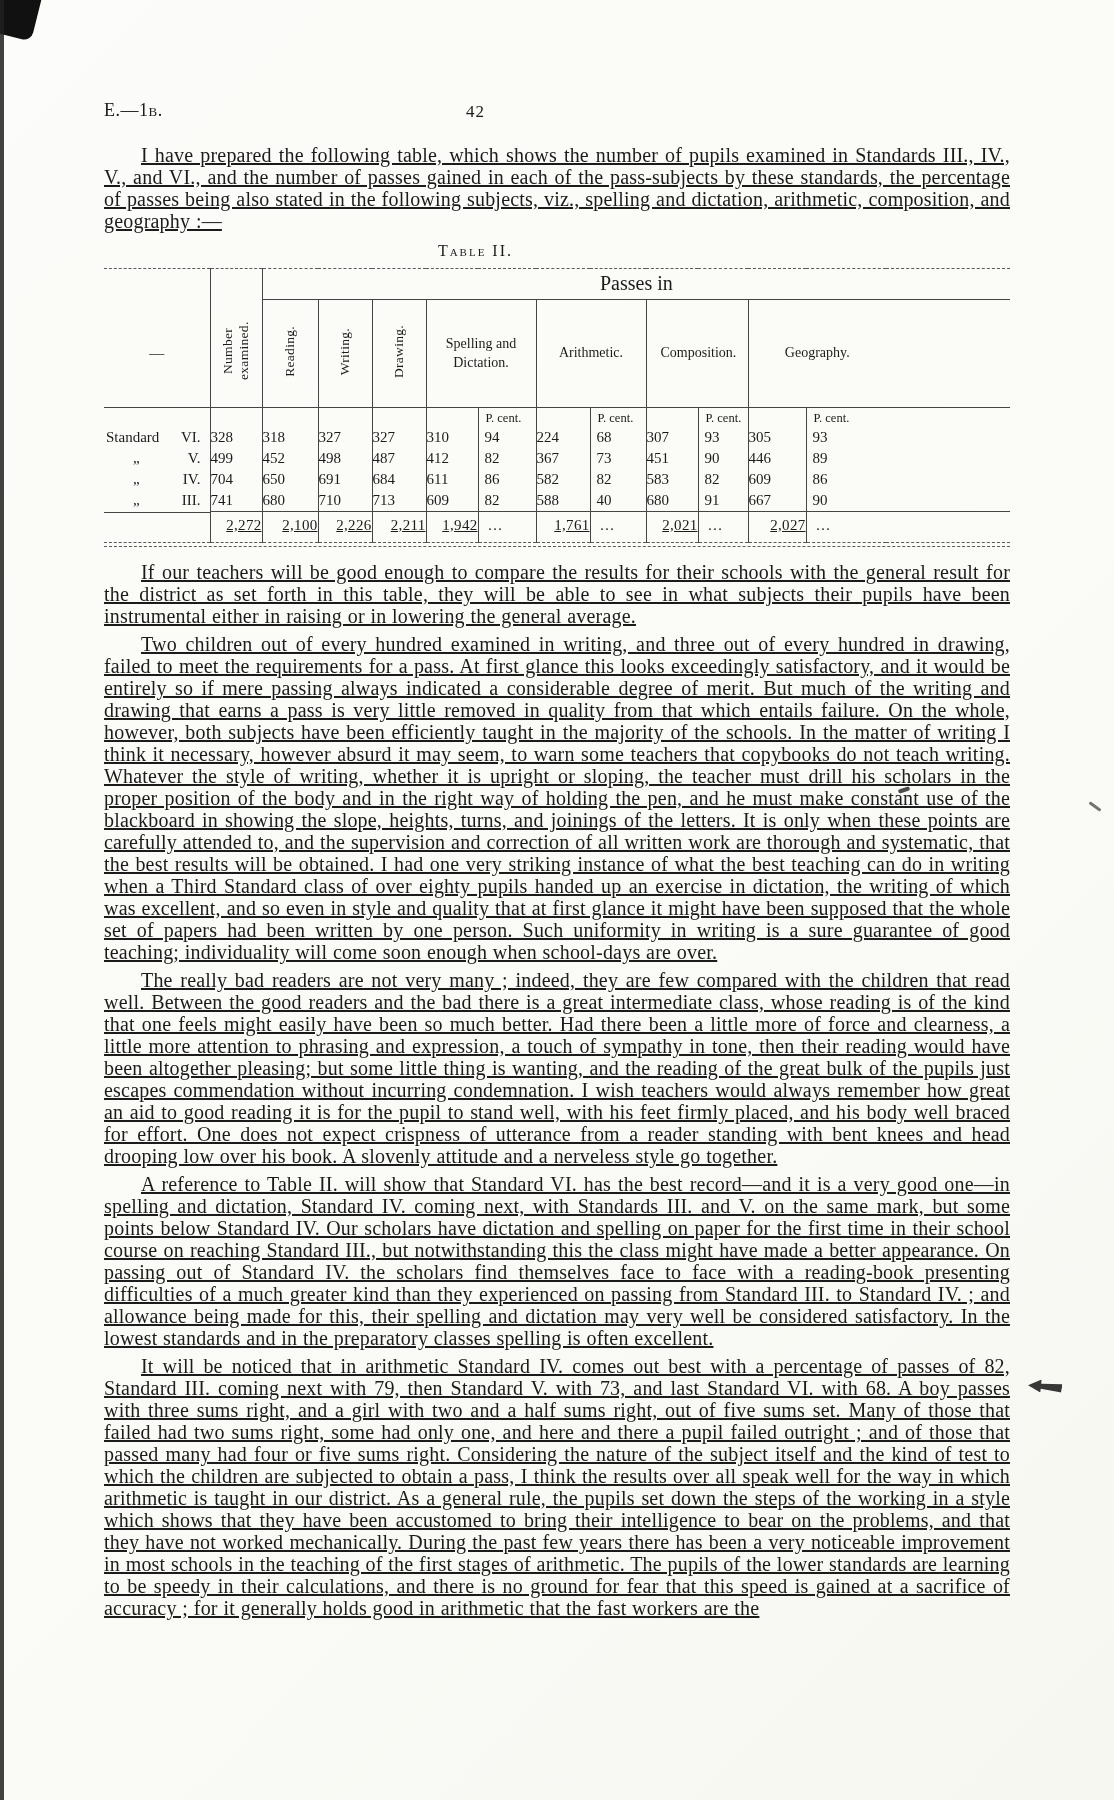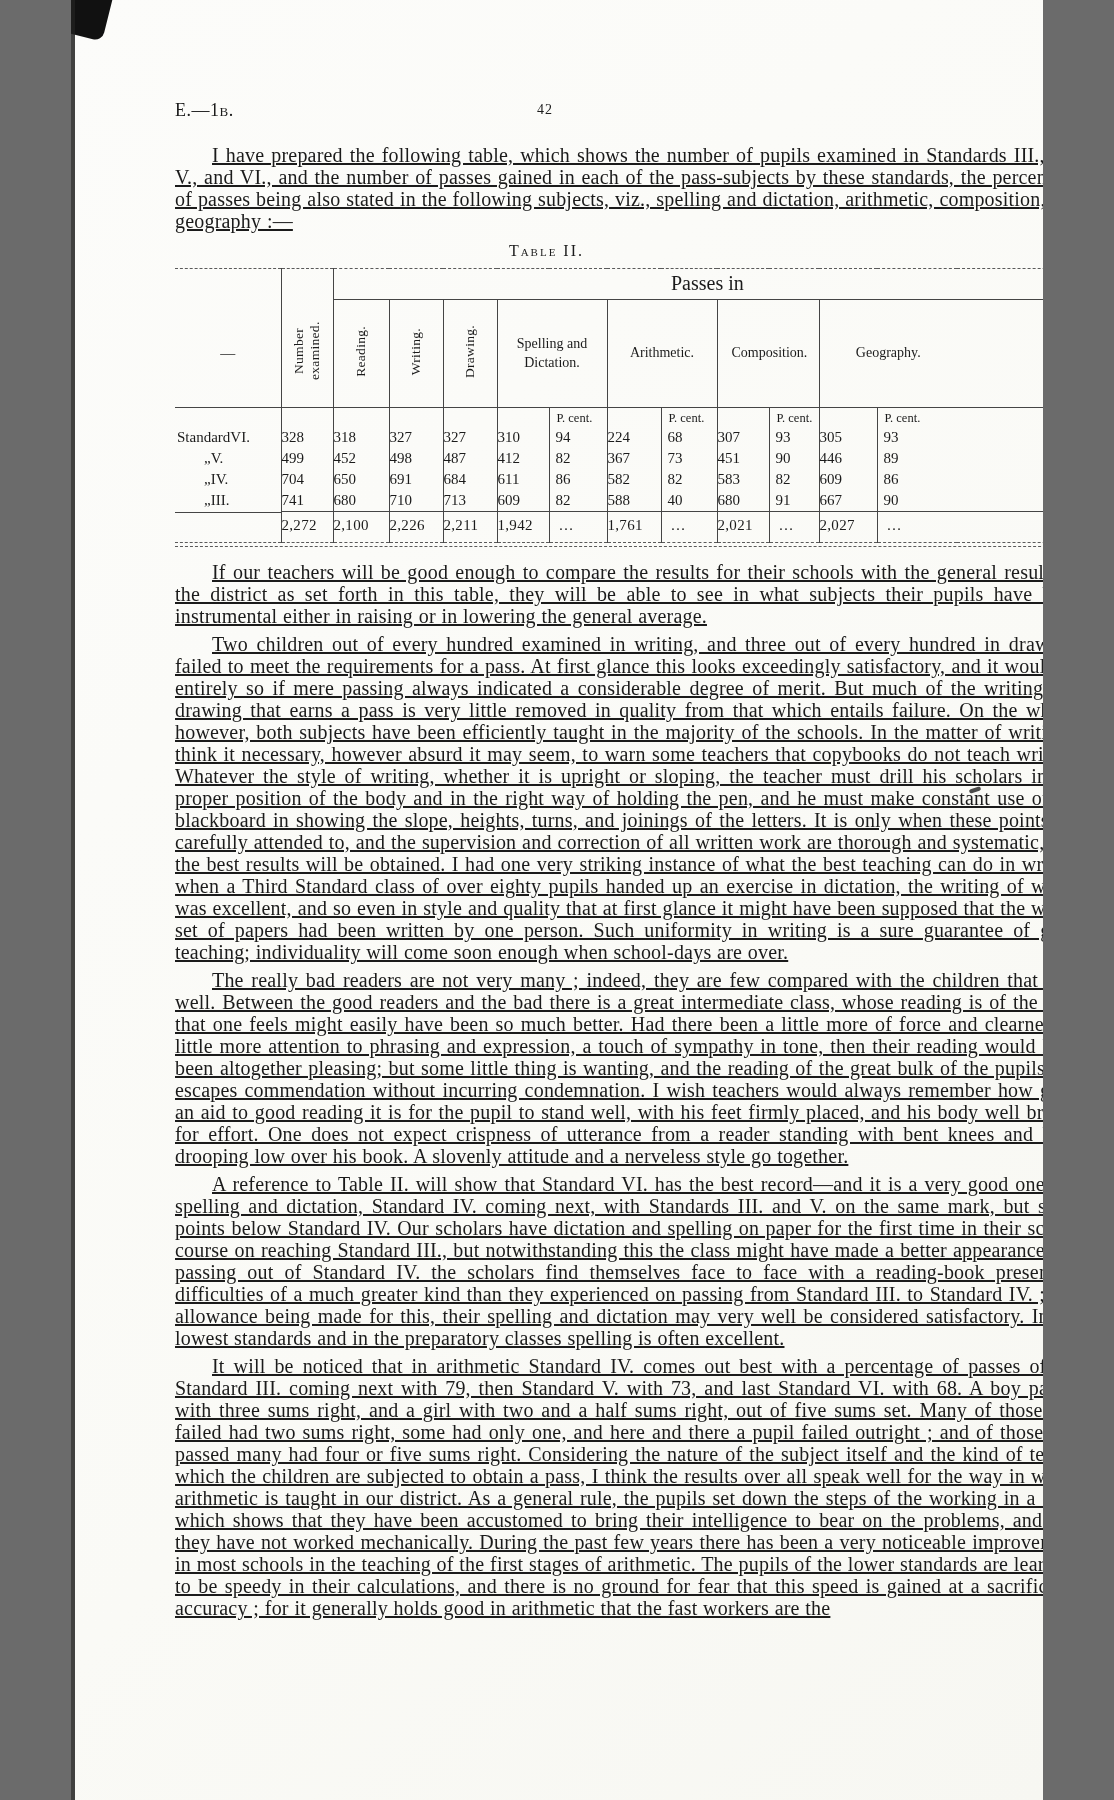--- a/index.html
+++ b/index.html
@@ -1,28 +1,28 @@
 <!DOCTYPE html>
 <html><head>
 <meta charset="utf-8">
 <style>
   * { margin:0; padding:0; box-sizing:border-box; }
   html,body { background:#6b6b6b; }
   .page {
-    position:relative; width:972px; height:1800px; margin:0 auto;
+    position:relative; width:1114px; height:1800px; margin:0 auto;
     background:linear-gradient(135deg,#fcfcfa 0%, #fafaf6 60%, #f7f7f2 100%);
     color:#1b1b1b; overflow:hidden;
     font-family:"Liberation Serif","DejaVu Serif",serif;
   }
   .content { position:absolute; left:104px; top:100px; width:906px; }
 
   
   .page-header { position:relative; height:26px; margin-bottom:18px; font-size:18px; }
   .report-code { position:absolute; left:0; top:0; letter-spacing:.5px; font-variant:small-caps; }
-  .page-num { position:absolute; left:362px; top:2px; font-size:14px; letter-spacing:1px; }
+  .page-num { position:absolute; left:362px; top:2px; font-size:17px; letter-spacing:1px; }
 
   
   .para {
     font-size:20px; line-height:22px; text-align:justify; text-indent:37px;
     letter-spacing:.2px; word-spacing:.5px; margin-bottom:6px;text-decoration:underline;
   }
 
   
   .table-title {
     width:82%; text-align:center; font-variant:small-caps; letter-spacing:2px;
@@ -47,26 +47,26 @@
     display:inline-block; writing-mode:vertical-rl; transform:rotate(180deg);
     max-height:96px; line-height:1.15; font-size:13.5px; letter-spacing:.3px;
   }
   .subject { text-align:center; font-size:14px; padding:4px 14px; line-height:1.35; }
   .filler-head { border-bottom:1px solid #454545; }
   .pcent-row td { font-size:12.5px; padding:3px 0 1px 7px; text-align:left; height:18px; }
   tbody td { padding:2px 0; }
   .num { text-align:left; }
   .pc { text-align:left; padding-left:6px; }
   .row-label { display:block; padding:2px 9px 2px 2px; }
-  .row-label-flex { display:flex; }
+  .row-label-flex { display:flex; justify-content:space-between; }
   .std-num { text-align:right; }
   tr.ditto .std-prefix { padding-left:27px; }
   tr.totals td { border-top:1px solid #454545; padding:5px 0 8px; }
   tr.totals td.pc { padding-left:9px; }
-  tr.totals td.num { text-align:left; letter-spacing:.3px; }
+  tr.totals td.num { text-align:right; letter-spacing:.3px;text-decoration:underline; }
 
   
   .corner-blob { position:absolute; left:-14px; top:-16px; width:52px; height:52px;
     background:#111; transform:rotate(14deg); border-radius:18%; }
   .edge-strip { position:absolute; left:0; top:0; width:4px; height:1800px; background:#20201e; opacity:.85; }
   .ink-mark-1 { position:absolute; left:898px; top:788px; width:12px; height:4px;
     background:#2b2b2b; transform:rotate(-18deg); border-radius:2px; opacity:.85; }
   .ink-mark-2 { position:absolute; left:1088px; top:805px; width:14px; height:3px;
     background:#3a3a3a; transform:rotate(35deg); border-radius:2px; opacity:.7; }
   .arrow-mark { position:absolute; left:1028px; top:1380px; width:34px; height:13px; background:#222;

